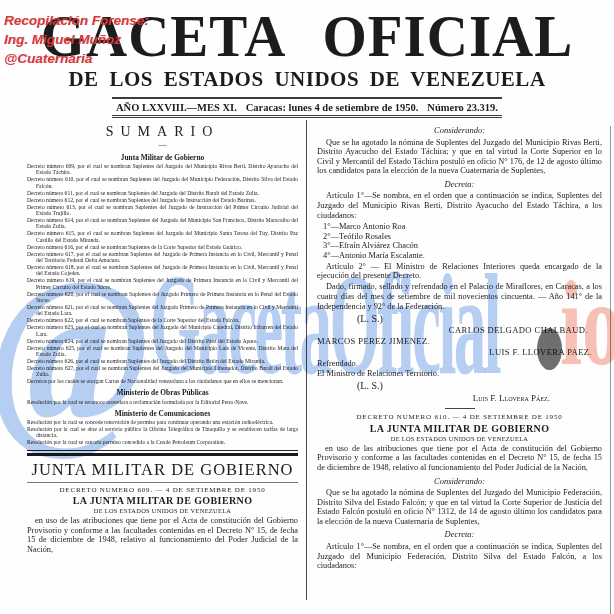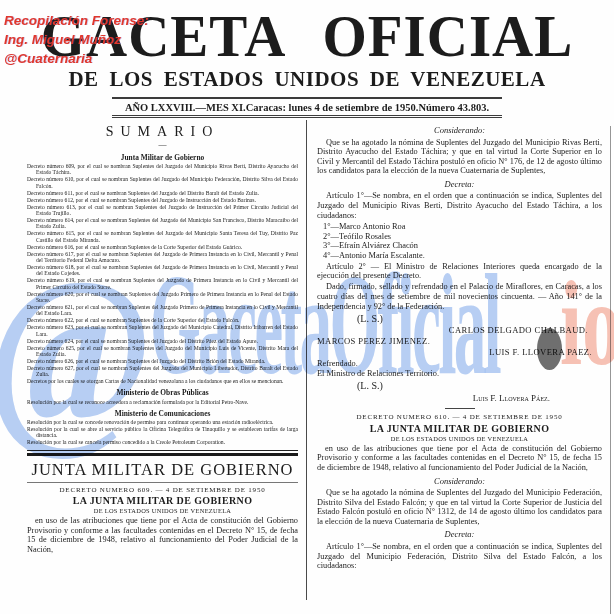--- a/index.html
+++ b/index.html
@@ -12,21 +12,21 @@
   .overlay-credit{position:absolute;left:4px;top:12px;z-index:30;
         font-family:"Liberation Sans","DejaVu Sans",sans-serif;font-weight:bold;
         font-size:13.5px;line-height:1.4;color:#e0372c;
         text-shadow:1px 0 0 rgba(90,80,215,.28);font-style:italic;}
 
   
   .masthead{text-align:center;padding-top:6px;}
   .gazette-title{margin:0;font-size:57px;line-height:1.0;font-weight:bold;
         letter-spacing:1px;word-spacing:24px;transform:scaleY(1.05);transform-origin:top center;}
   .gazette-subtitle{margin:4px 0 5px;font-size:21px;font-weight:bold;letter-spacing:.5px;word-spacing:5px;}
-  .edition-bar{margin:0 112px;display:flex;justify-content:center;align-items:center;
+  .edition-bar{margin:0 112px;display:flex;justify-content:space-between;align-items:center;
         border-top:2px solid #3c3c3c;border-bottom:3px double #3c3c3c;
         padding:2.5px 4px;font-size:10.5px;font-weight:bold;white-space:nowrap;}
 
   
   .columns{display:flex;align-items:stretch;margin-top:2px;height:480px;}
   .col{box-sizing:border-box;width:50%;}
   .col-left{padding:2px 8px 0 27px;border-right:1px solid #4a4a4a;}
   .col-right{padding:2px 12px 0 10px;}
 
   
@@ -81,21 +81,21 @@
     <div>Ing. Miguel Muñoz</div>
     <div>@Cuaternaria</div>
   </div>
 
   <header class="masthead">
     <h1 class="gazette-title">GACETA OFICIAL</h1>
     <h2 class="gazette-subtitle">DE LOS ESTADOS UNIDOS DE VENEZUELA</h2>
     <div class="edition-bar">
       <span>AÑO LXXVIII.—MES XI.</span>
       <span>Caracas: lunes 4 de setiembre de 1950.</span>
-      <span>Número 43.803.</span>
+      <span>Número 23.319.</span>
     </div>
   </header>
 
   <div class="columns">
 
     <section class="col col-left">
       <div class="sum-title">SUMARIO</div>
       <div class="sum-dash">—</div>
 
       <h3 class="sum-heading">Junta Militar de Gobierno</h3>

